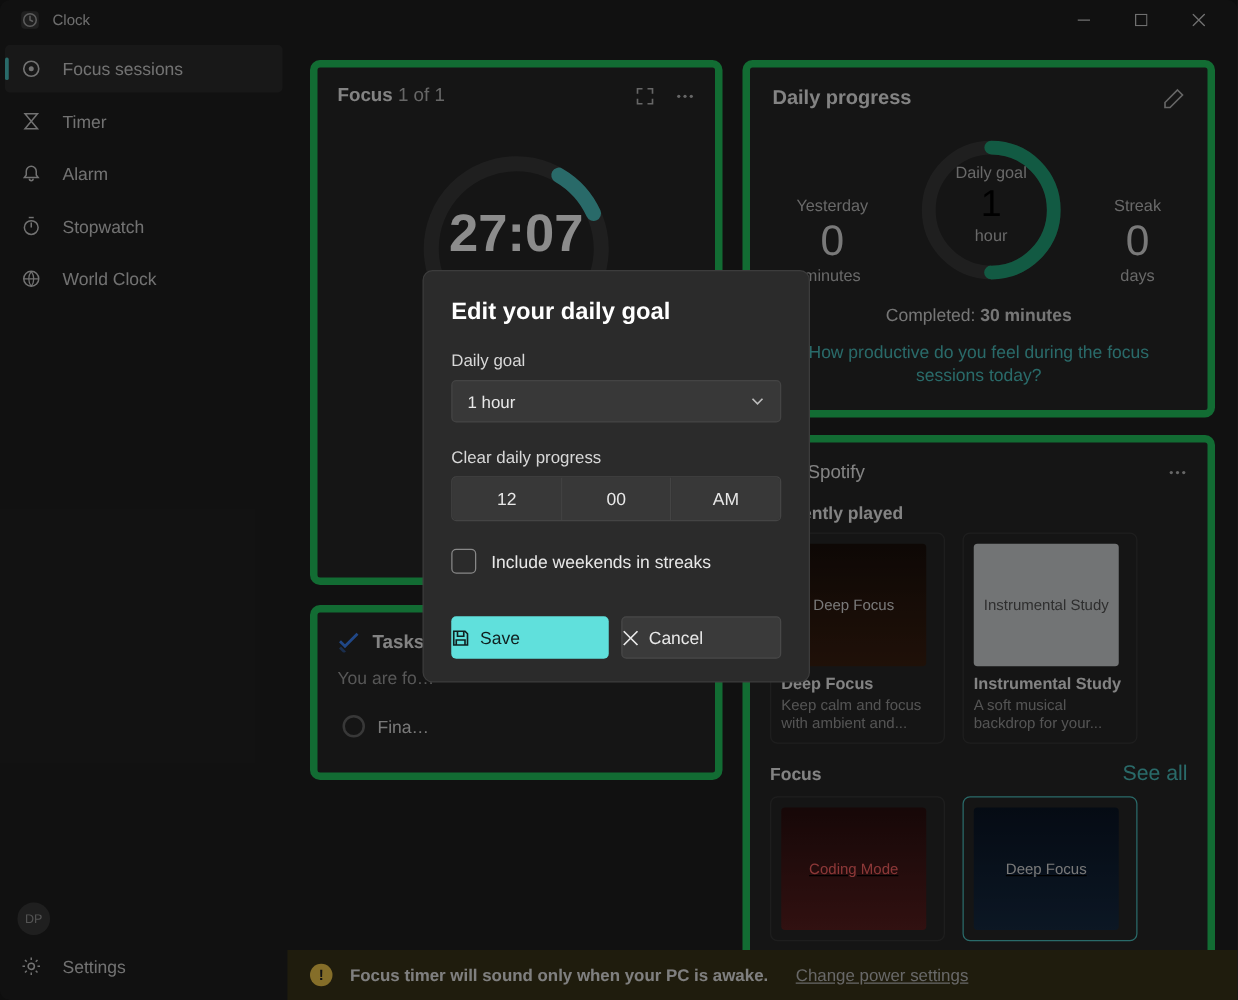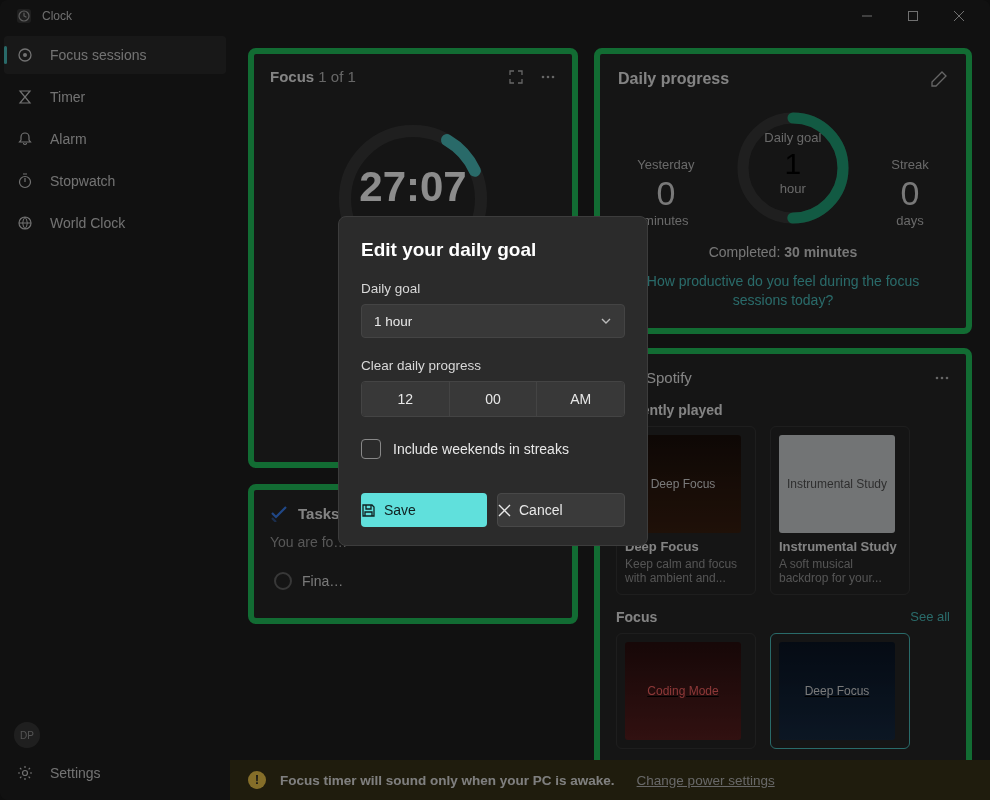--- a/index.html
+++ b/index.html
@@ -53,21 +53,21 @@
 .spotify-logo { width:20px; height:20px; border-radius:50%; background:#1db954; display:flex; align-items:center; justify-content:center;}
 .spotify-title { font-size:15px; color:#eee;}
 .section-title { font-size:14px; font-weight:600; margin:14px 0 8px 0; color:#eee;}
 .pl-row { display:flex; gap:14px;}
 .pl { width:140px; border:1px solid #383838; border-radius:6px; padding:8px; }
 .pl.selected { border-color:#4cc2c0; }
 .pl-art { width:116px; height:98px; background:#111; border-radius:3px; display:flex; align-items:center; justify-content:center; color:#ddd; font-size:12px; text-align:center; padding:4px;}
 .pl-name { font-size:13px; color:#eee; font-weight:600; margin-top:6px;}
 .pl-desc { font-size:12px; color:#9a9a9a; margin-top:3px; line-height:1.2;}
 .section-head { display:flex; align-items:center; justify-content:space-between;}
-.see-all { color:#4cc2c0; font-size:13px;}
+.see-all { color:#4cc2c0; font-size:17px;}
 .bottom-bar { position:absolute; left:230px; right:0; bottom:0; height:40px; background:#3a3418; display:flex; align-items:center; padding:0 18px; gap:14px; font-size:13.5px; color:#e8e8e8;}
 .warn-icon { width:18px; height:18px; border-radius:50%; background:#f2c94c; color:#222; display:flex; align-items:center; justify-content:center; font-size:12px; font-weight:bold;}
 .link { color:#bdbdbd; text-decoration:underline; margin-left:8px;}
 
 .overlay { position:absolute; inset:0; background:rgba(0,0,0,0.45); display:flex; align-items:center; justify-content:center; }
 .modal { width:310px; background:#2b2b2b; border:1px solid #3c3c3c; border-radius:8px; padding:22px 22px 18px 22px; position:absolute; left:338px; top:216px;}
 .modal h2 { font-size:19px; color:#fff; font-weight:600; }
 .mlabel { font-size:13.5px; color:#d8d8d8; margin-top:20px; }
 .select { margin-top:8px; height:34px; background:#383838; border:1px solid #444; border-radius:4px; display:flex; align-items:center; padding:0 12px; color:#e8e8e8; font-size:13.5px; position:relative;}
 .chev { margin-left:auto; color:#bbb;}

